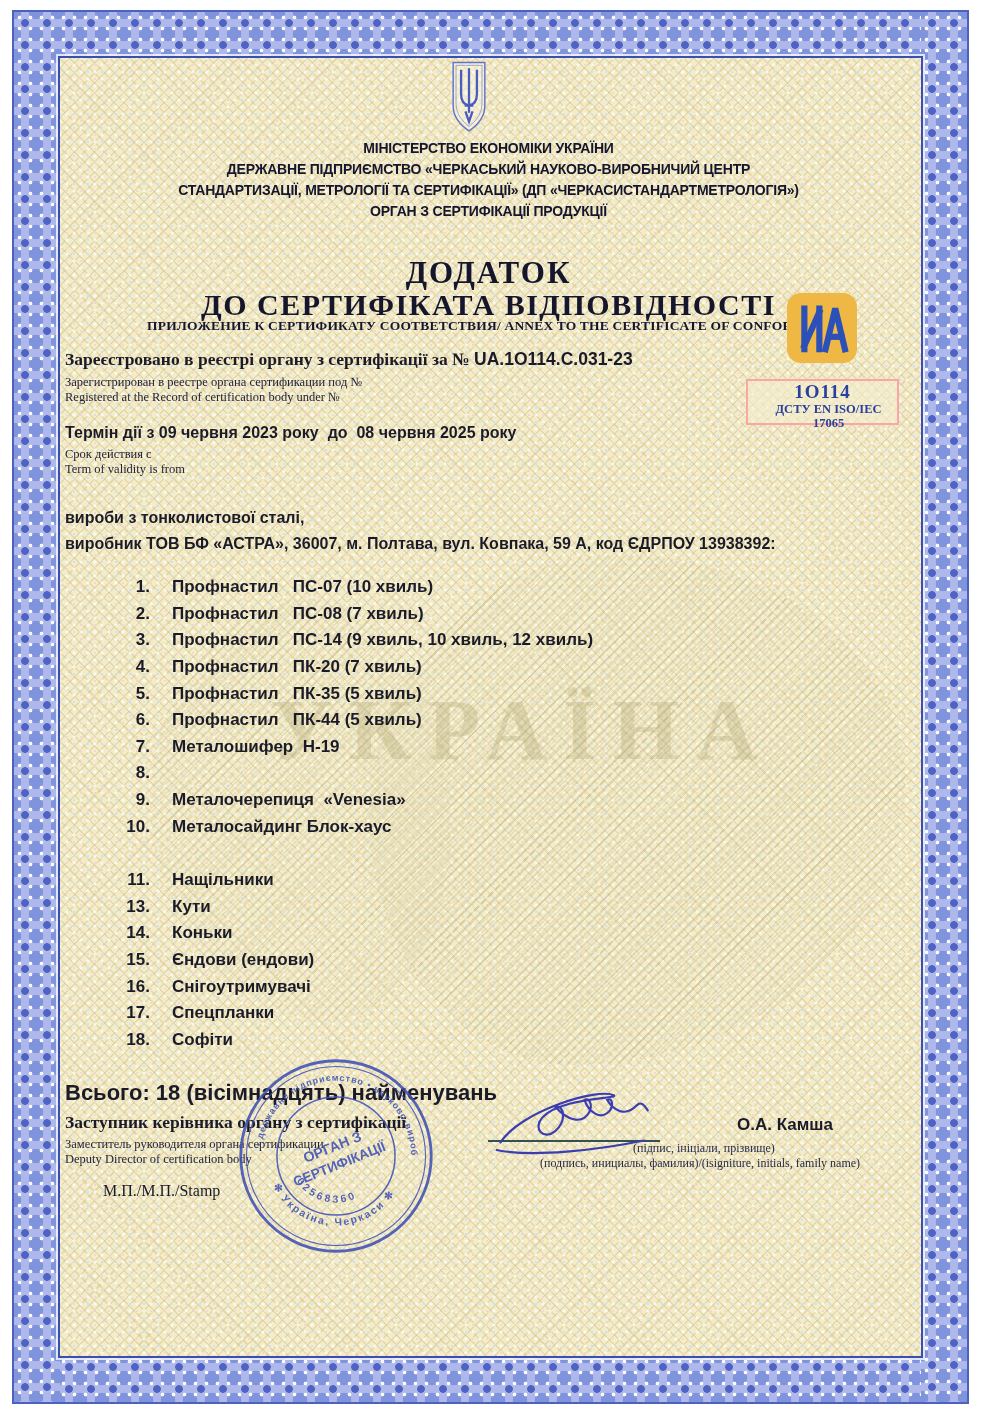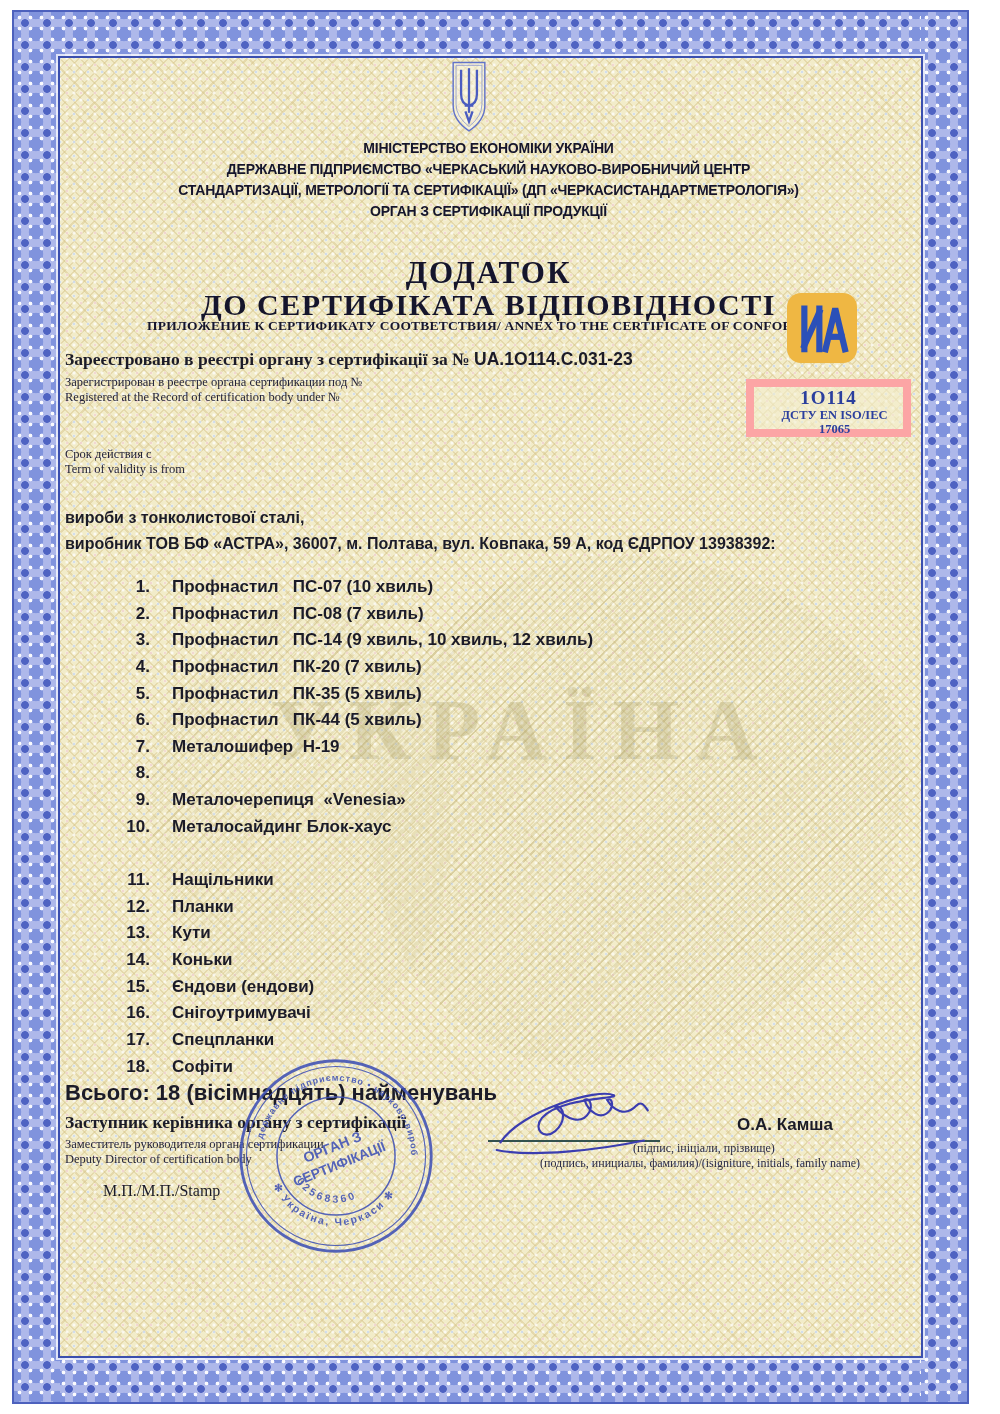--- a/index.html
+++ b/index.html
@@ -57,21 +57,21 @@
   .small-note{font-size:12.5px;color:#23233a;}
   
   #items{position:absolute;left:58px;top:577px;width:780px;z-index:3;}
   .item{display:flex;height:26.65px;font-size:17px;}
   .item .num{width:92px;text-align:right;}
   .item .txt{padding-left:22px;white-space:pre;}
   
   #naau{position:absolute;left:787px;top:293px;width:70px;height:70px;border-radius:14px;
         background:#efb743;z-index:4;display:flex;align-items:center;justify-content:center;}
   #naau-box{position:absolute;left:746px;top:379px;width:149px;height:42px;z-index:4;
-        border:8px solid #fca5a5;background:rgba(244,238,206,.6);text-align:center;
+        border:2px solid #fca5a5;background:rgba(244,238,206,.6);text-align:center;
         color:#2b3f9e;font-family:"Liberation Serif",serif;font-weight:bold;}
   #naau-box .code{font-size:19px;line-height:21px;letter-spacing:1px;}
   #naau-box .std{font-size:12.5px;line-height:14px;padding-left:12px;}
   
   #stamp{position:absolute;left:236px;top:1056px;width:200px;height:200px;z-index:5;opacity:.88;}
   #sig{position:absolute;left:492px;top:1082px;width:185px;height:85px;z-index:5;}
   #sig-line{position:absolute;left:488px;top:1140px;width:172px;height:2px;background:#33514e;z-index:4;}
 </style>
 </head>
 <body>
@@ -125,20 +125,21 @@
         <path d="M33,58 L44,12 L55,58"></path>
           <path d="M37,44 H51"></path>
       </g>
     </svg>
   </div>
   <div id="naau-box">
     <div class="code">1О114</div>
     <div class="std">ДСТУ EN ISO/ІЕС 17065</div>
   </div>
 
+  <div class="abs sans-b pre" style="left:65px;top:424px;font-size:16px;">Термін дії з 09 червня 2023 року  до  08 червня 2025 року</div>
   <div class="abs serif small-note" style="left:65px;top:447px;">Срок действия с</div>
   <div class="abs serif small-note" style="left:65px;top:462px;">Term of validity is from</div>
 
   <div class="abs sans-b" style="left:65px;top:509px;font-size:16px;">вироби з тонколистової сталі,</div>
   <div class="abs sans-b" style="left:65px;top:535px;font-size:16px;">виробник ТОВ БФ «АСТРА», 36007, м. Полтава, вул. Ковпака, 59 А, код ЄДРПОУ 13938392:</div>
 
   <div id="items">
     <div class="item sans-b">
         <span class="num">1.</span>
         <span class="txt">Профнастил   ПС-07 (10 хвиль)</span>
@@ -177,24 +178,20 @@
     <div class="item sans-b">
         <span class="num">10.</span>
         <span class="txt">Металосайдинг Блок-хаус</span>
       </div>
     <div class="item sans-b">
         <span class="num"></span>
       </div>
     <div class="item sans-b">
         <span class="num">11.</span>
         <span class="txt">Нащільники</span>
-      </div>
-    <div class="item sans-b">
-        <span class="num">12.</span>
-        <span class="txt">Планки</span>
       </div>
     <div class="item sans-b">
         <span class="num">13.</span>
         <span class="txt">Кути</span>
       </div>
     <div class="item sans-b">
         <span class="num">14.</span>
         <span class="txt">Коньки</span>
       </div>
     <div class="item sans-b">

